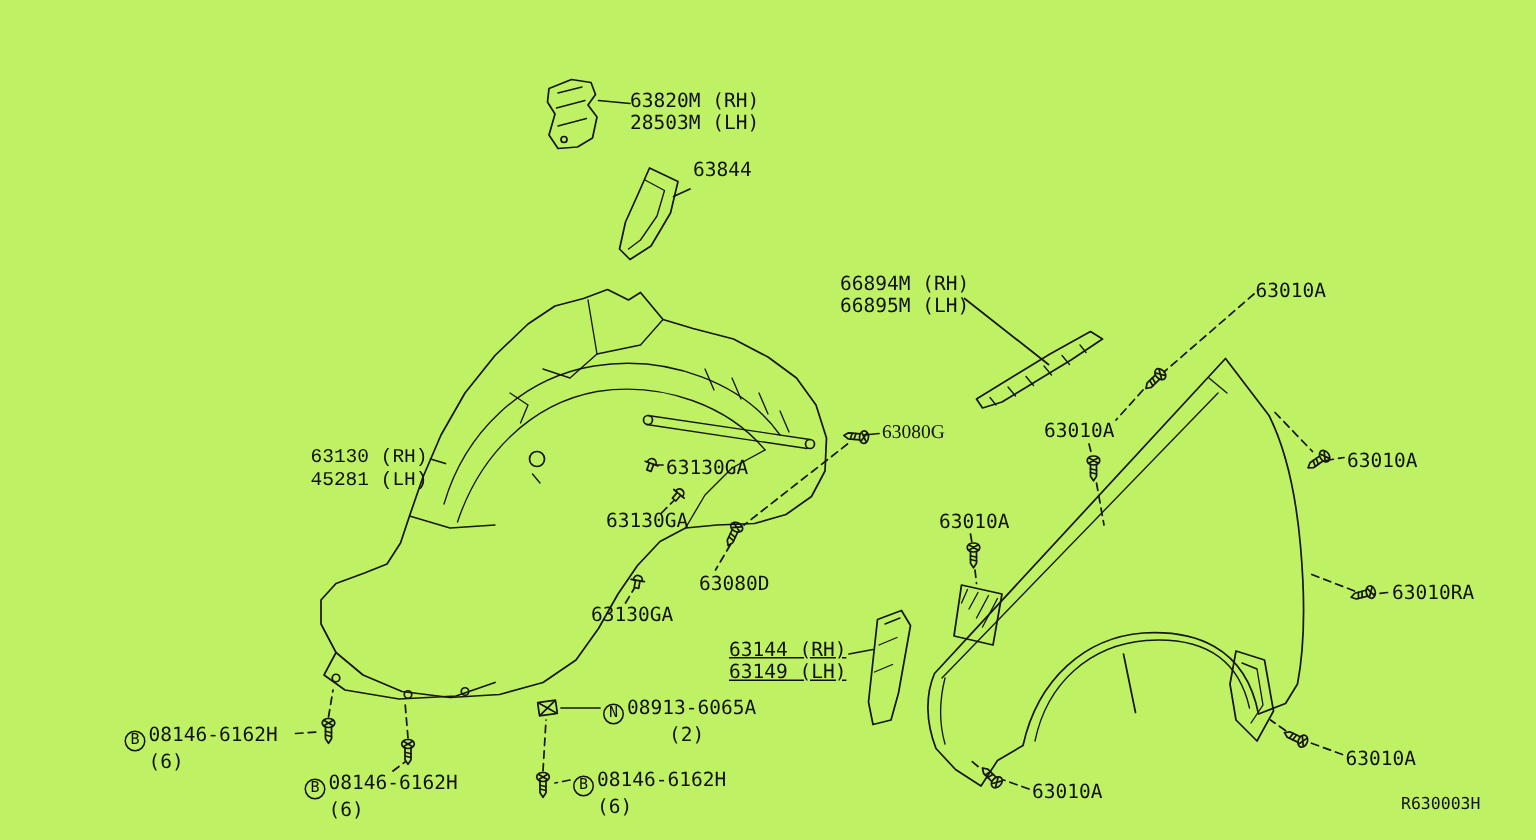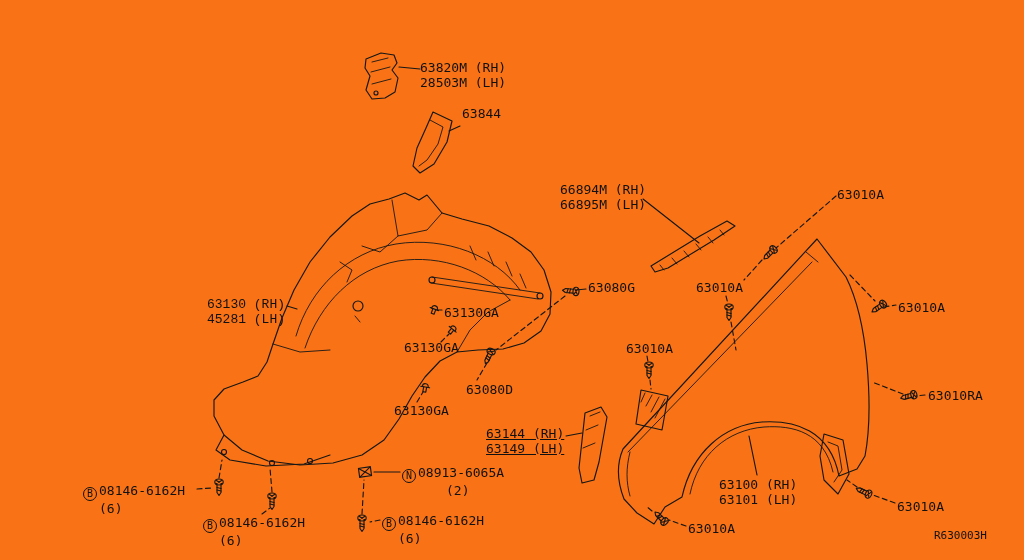--- a/index.html
+++ b/index.html
@@ -1,18 +1,18 @@
 <!DOCTYPE html>
 <html><head>
 <meta charset="utf-8">
 <style>
   * { margin:0; padding:0; box-sizing:border-box; }
   html,body { width:1024px; height:560px; background:#ffffff; }
   body { font-family:"DejaVu Sans Mono","Liberation Mono",monospace; color:#111; }
-  #stage { position:relative; width:1024px; height:560px; background:#f97316; overflow:hidden; }
+  #stage { position:relative; width:1024px; height:560px; background:#bef264; overflow:hidden; }
   svg.art { position:absolute; left:0; top:0; }
   svg.art path, svg.art circle, svg.art ellipse, svg.art rect, svg.art line {
     fill:none; stroke:#161616; stroke-width:1.15; stroke-linecap:round; stroke-linejoin:round;
   }
   svg.art .dash { stroke-dasharray:5 3.5; }
   svg.art .thin { stroke-width:0.9; }
   .lbl { position:absolute; font-size:13px; line-height:15px; white-space:nowrap; letter-spacing:0; }
   .circ {
     display:inline-flex; align-items:center; justify-content:center;
     width:14px; height:14px; border:1.3px solid #111; border-radius:50%;
@@ -200,21 +200,21 @@
   </div>
 
   <div class="lbl" style="left:897px; top:499px;">
     <span>63010A</span>
   </div>
 
   <div class="lbl" style="left:688px; top:521px;">
     <span>63010A</span>
   </div>
 
-  <div class="lbl" style="left:588px; top:280px;">
+  <div class="lbl" style="left:588px; top:280px;font-family:Liberation Serif, serif;">
     <span>63080G</span>
   </div>
 
   <div class="lbl" style="left:207px; top:297px;font-family:Liberation Mono, monospace;">
     <div>63130 (RH)</div>
     <div>45281 (LH)</div>
   </div>
 
   <div class="lbl" style="left:444px; top:305px;">
     <span>63130GA</span>
@@ -230,24 +230,20 @@
 
   <div class="lbl" style="left:466px; top:382px;">
     <span>63080D</span>
   </div>
 
   <div class="lbl" style="left:486px; top:426px;text-decoration:underline;">
     <div>63144 (RH)</div>
     <div>63149 (LH)</div>
   </div>
 
-  <div class="lbl" style="left:719px; top:477px;">
-    <div>63100 (RH)</div>
-    <div>63101 (LH)</div>
-  </div>
 
   <div class="lbl" style="left:83px; top:483px;">
     <div>
       <span class="circ">B</span><span>08146-6162H</span>
     </div>
     <div class="qty">(6)</div>
   </div>
 
   <div class="lbl" style="left:203px; top:515px;">
     <div>

